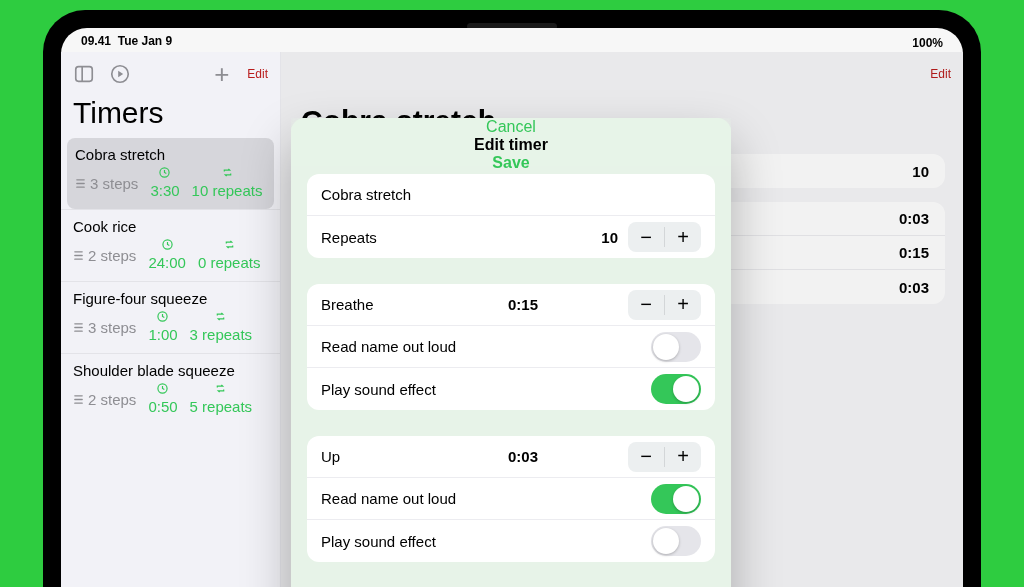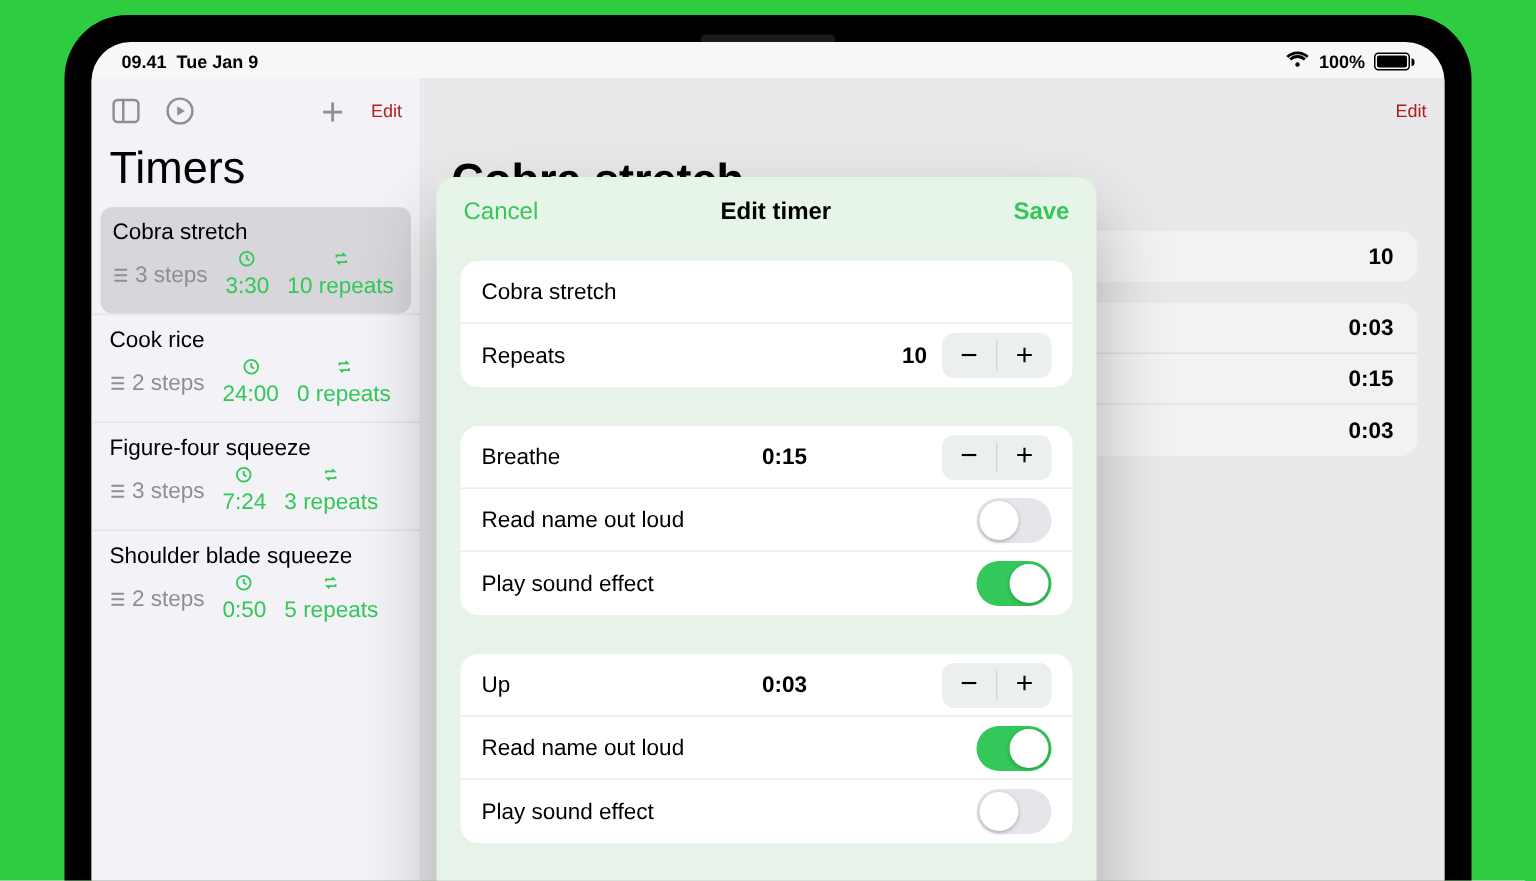--- a/index.html
+++ b/index.html
@@ -32,21 +32,21 @@
     border-radius: 26px;
     overflow: hidden;
   }
   
   .statusbar {
     height: 24px;
     display: flex; align-items: center; justify-content: space-between;
     padding: 2px 20px 0 20px;
     font-size: 12px; font-weight: 700; color: #000;
   }
-  .status-right { display:flex; align-items:center; gap: 6px; }
+  .status-right { display:flex; align-items:center; gap: 6px; flex-direction: column; }
   .wifi-icon, .battery-icon { display:inline-block; }
   .battery-shell { display:inline-flex; align-items:center; }
   .battery-body { width:24px; height:12px; border:1.4px solid #000; border-radius:3px; display:flex; align-items:center; padding:1px; }
   .battery-fill { background:#000; height:100%; border-radius:1.5px; }
   .battery-tip  { width:2px; height:5px; background:#000; border-radius:0 2px 2px 0; margin-left:1px; }
 
   
   .app { display:flex; position:absolute; top:24px; left:0; right:0; bottom:0; }
   .dots { position:absolute; top:32px; left:50%; transform:translateX(-50%); display:flex; gap:5px; }
   .dots span { width:4px; height:4px; border-radius:50%; background:#b6b6b6; }
@@ -122,20 +122,21 @@
     overflow:hidden;
     box-shadow: 0 24px 50px rgba(0,0,0,0.28);
     background:#e7f3e8; 
   }
   .sheet-header {
     background: rgba(231,243,232,0.95);
     backdrop-filter: blur(8px);
     display:flex; align-items:center; justify-content:space-between;
     height:48px; padding:0 18px;
     font-size:16px;
+    flex-direction:column;
   }
   .sheet-title { font-weight:600; color:#000; }
   .sheet-btn  { color:#34c759; font-weight:400; }
   .sheet-btn.bold { font-weight:700; }
 
   .sheet-body { padding: 8px 16px 40px; overflow:hidden; }
   .group { background:#fff; border-radius:12px; margin-bottom:26px; overflow:hidden; }
   .row {
     min-height:42px;
     display:flex; align-items:center;
@@ -296,21 +297,21 @@
                   <svg viewBox="0 0 12 12">
                     <path d="M2 2h8M2 6h8M2 10h8" stroke="#8e8e93" stroke-width="1.5" stroke-linecap="round"></path>
                   </svg>
                   <span>3 steps</span>
                 </span>
                 <span class="meta green">
                   <svg viewBox="0 0 12 12" fill="none" stroke="#34c759" stroke-width="1.3">
                     <circle cx="6" cy="6" r="5"></circle>
                     <path d="M6 3.2V6l2 1.2"></path>
                   </svg>
-                  <span>7:24</span>
+                  <span>1:00</span>
                 </span>
                 <span class="meta green repeat">
                   <svg viewBox="0 0 12 12" fill="none" stroke="#34c759" stroke-width="1.3">
                     <path d="M2.5 5V3.5h6L7 2M9.5 7v1.5h-6L5 10"></path>
                   </svg>
                   <span>3 repeats</span>
                 </span>
               </div>
             </div>
             <div class="timer-item">

